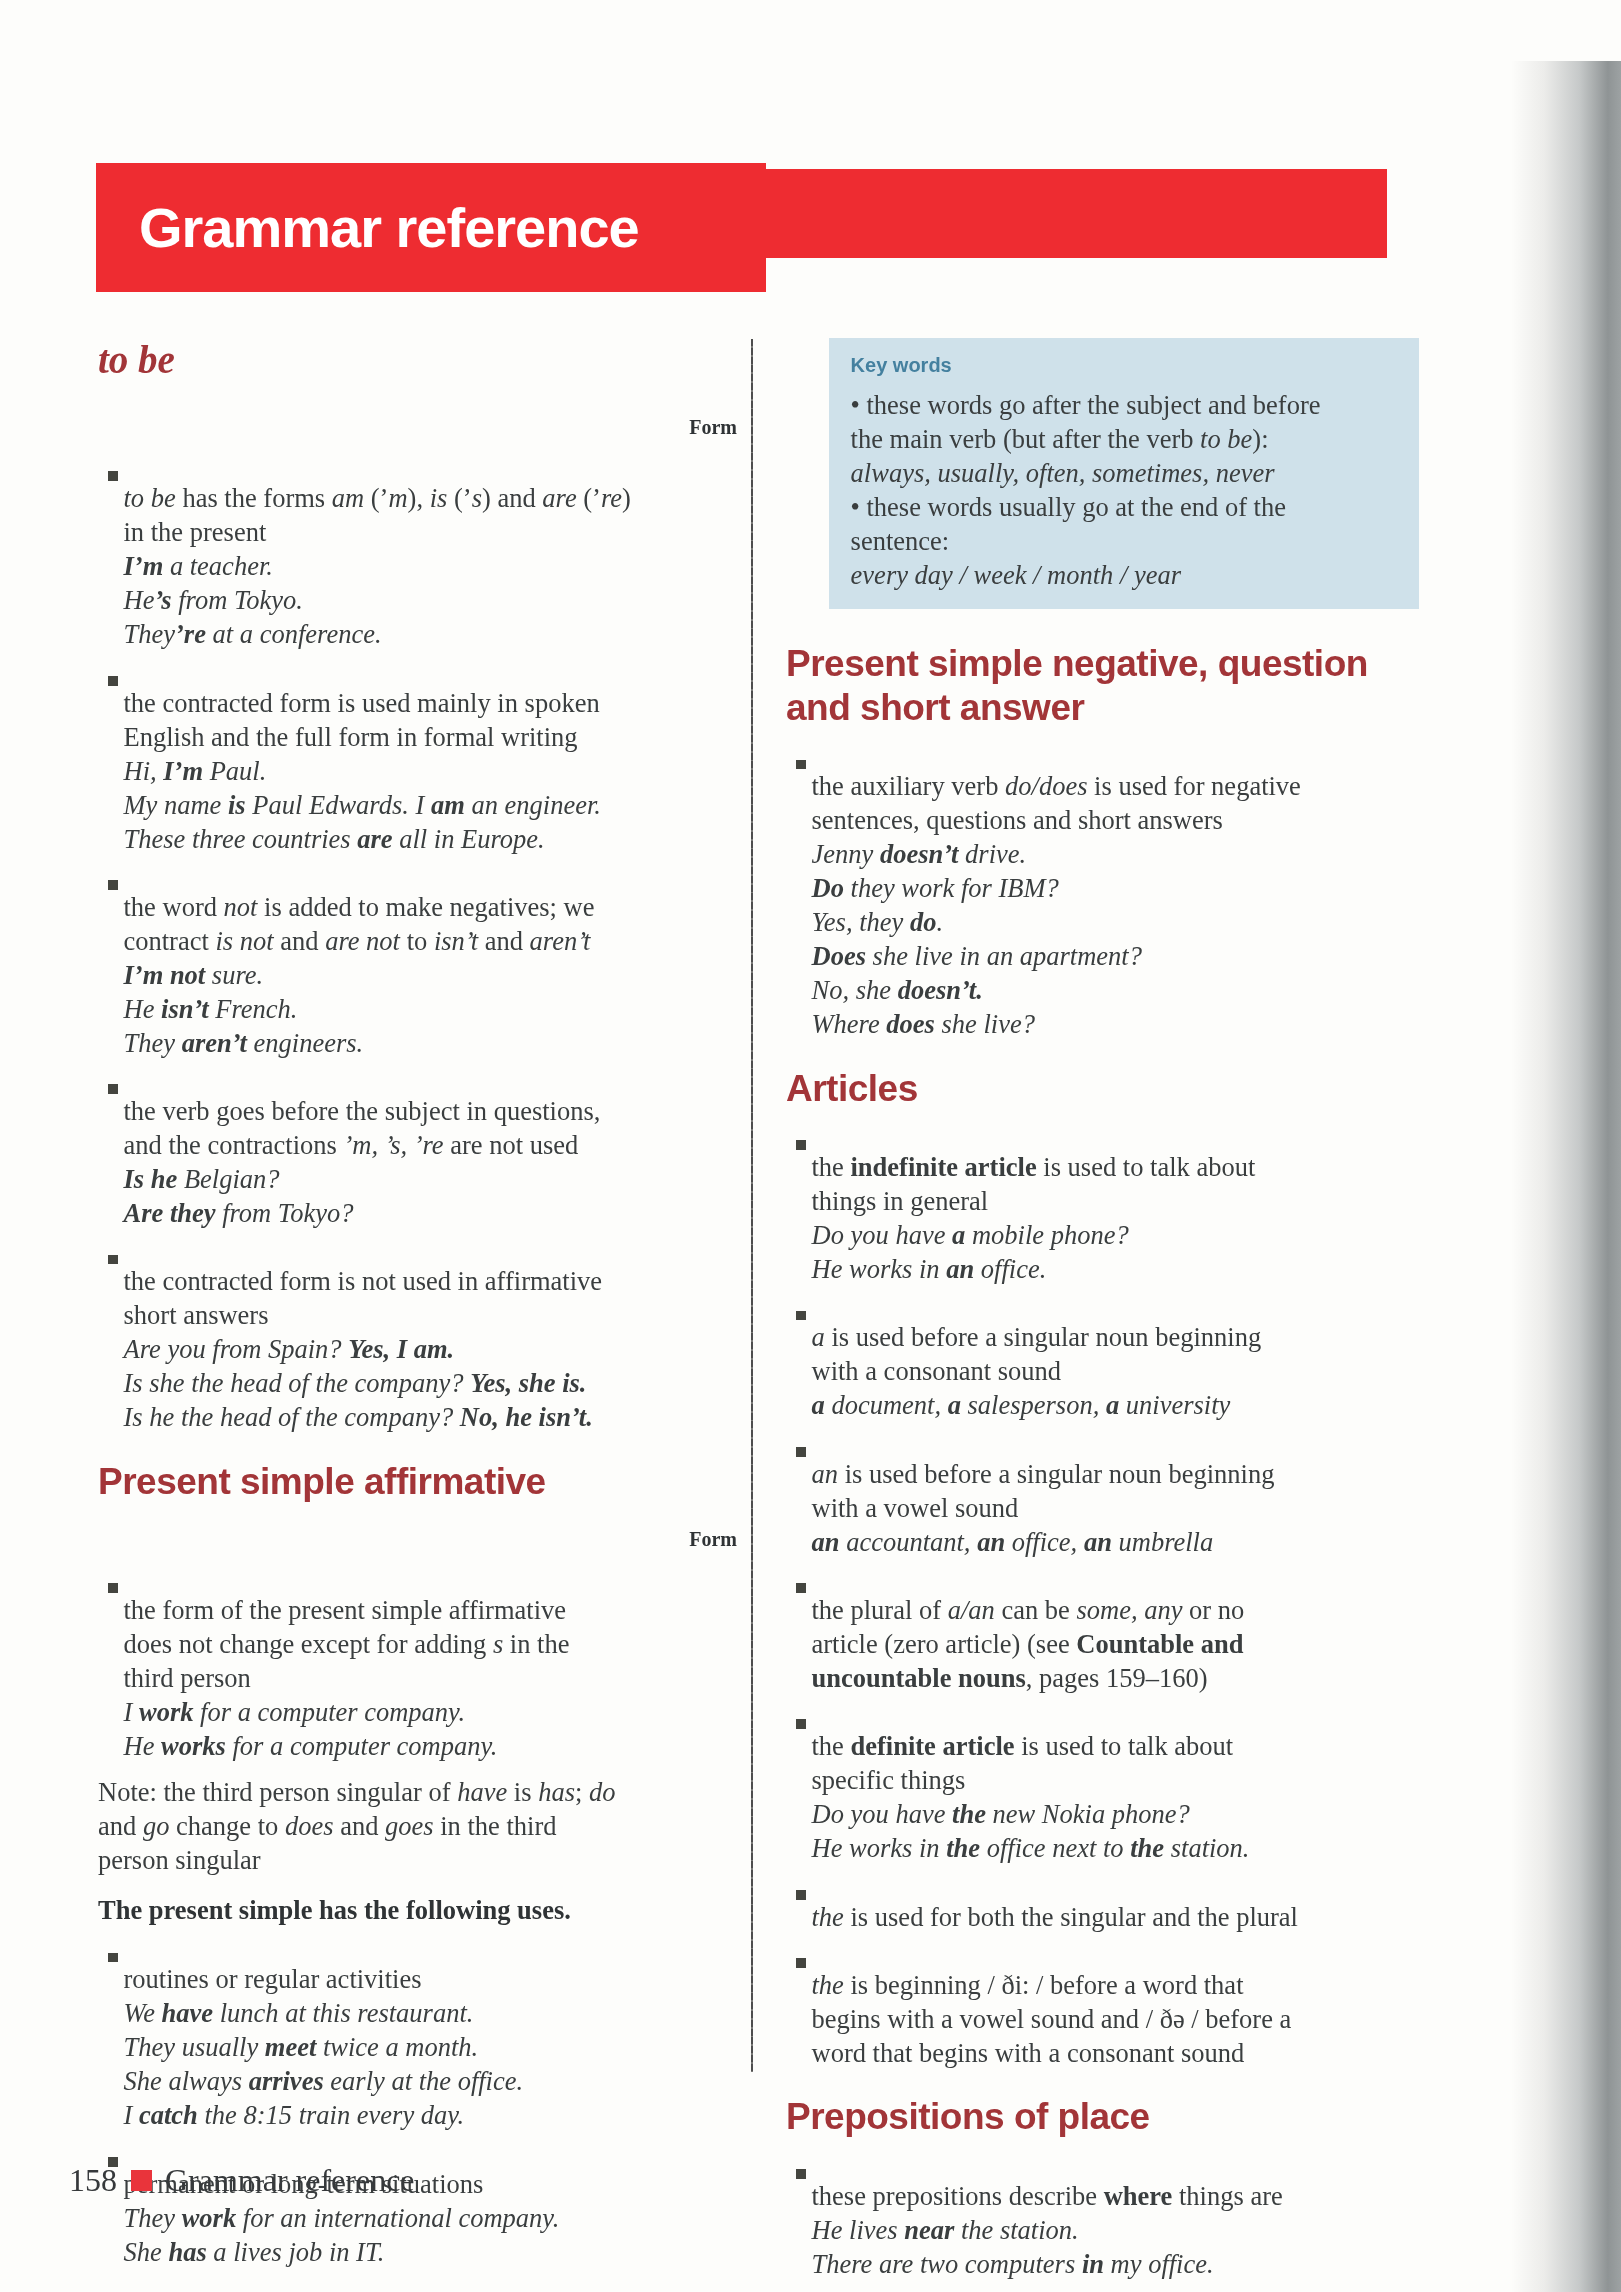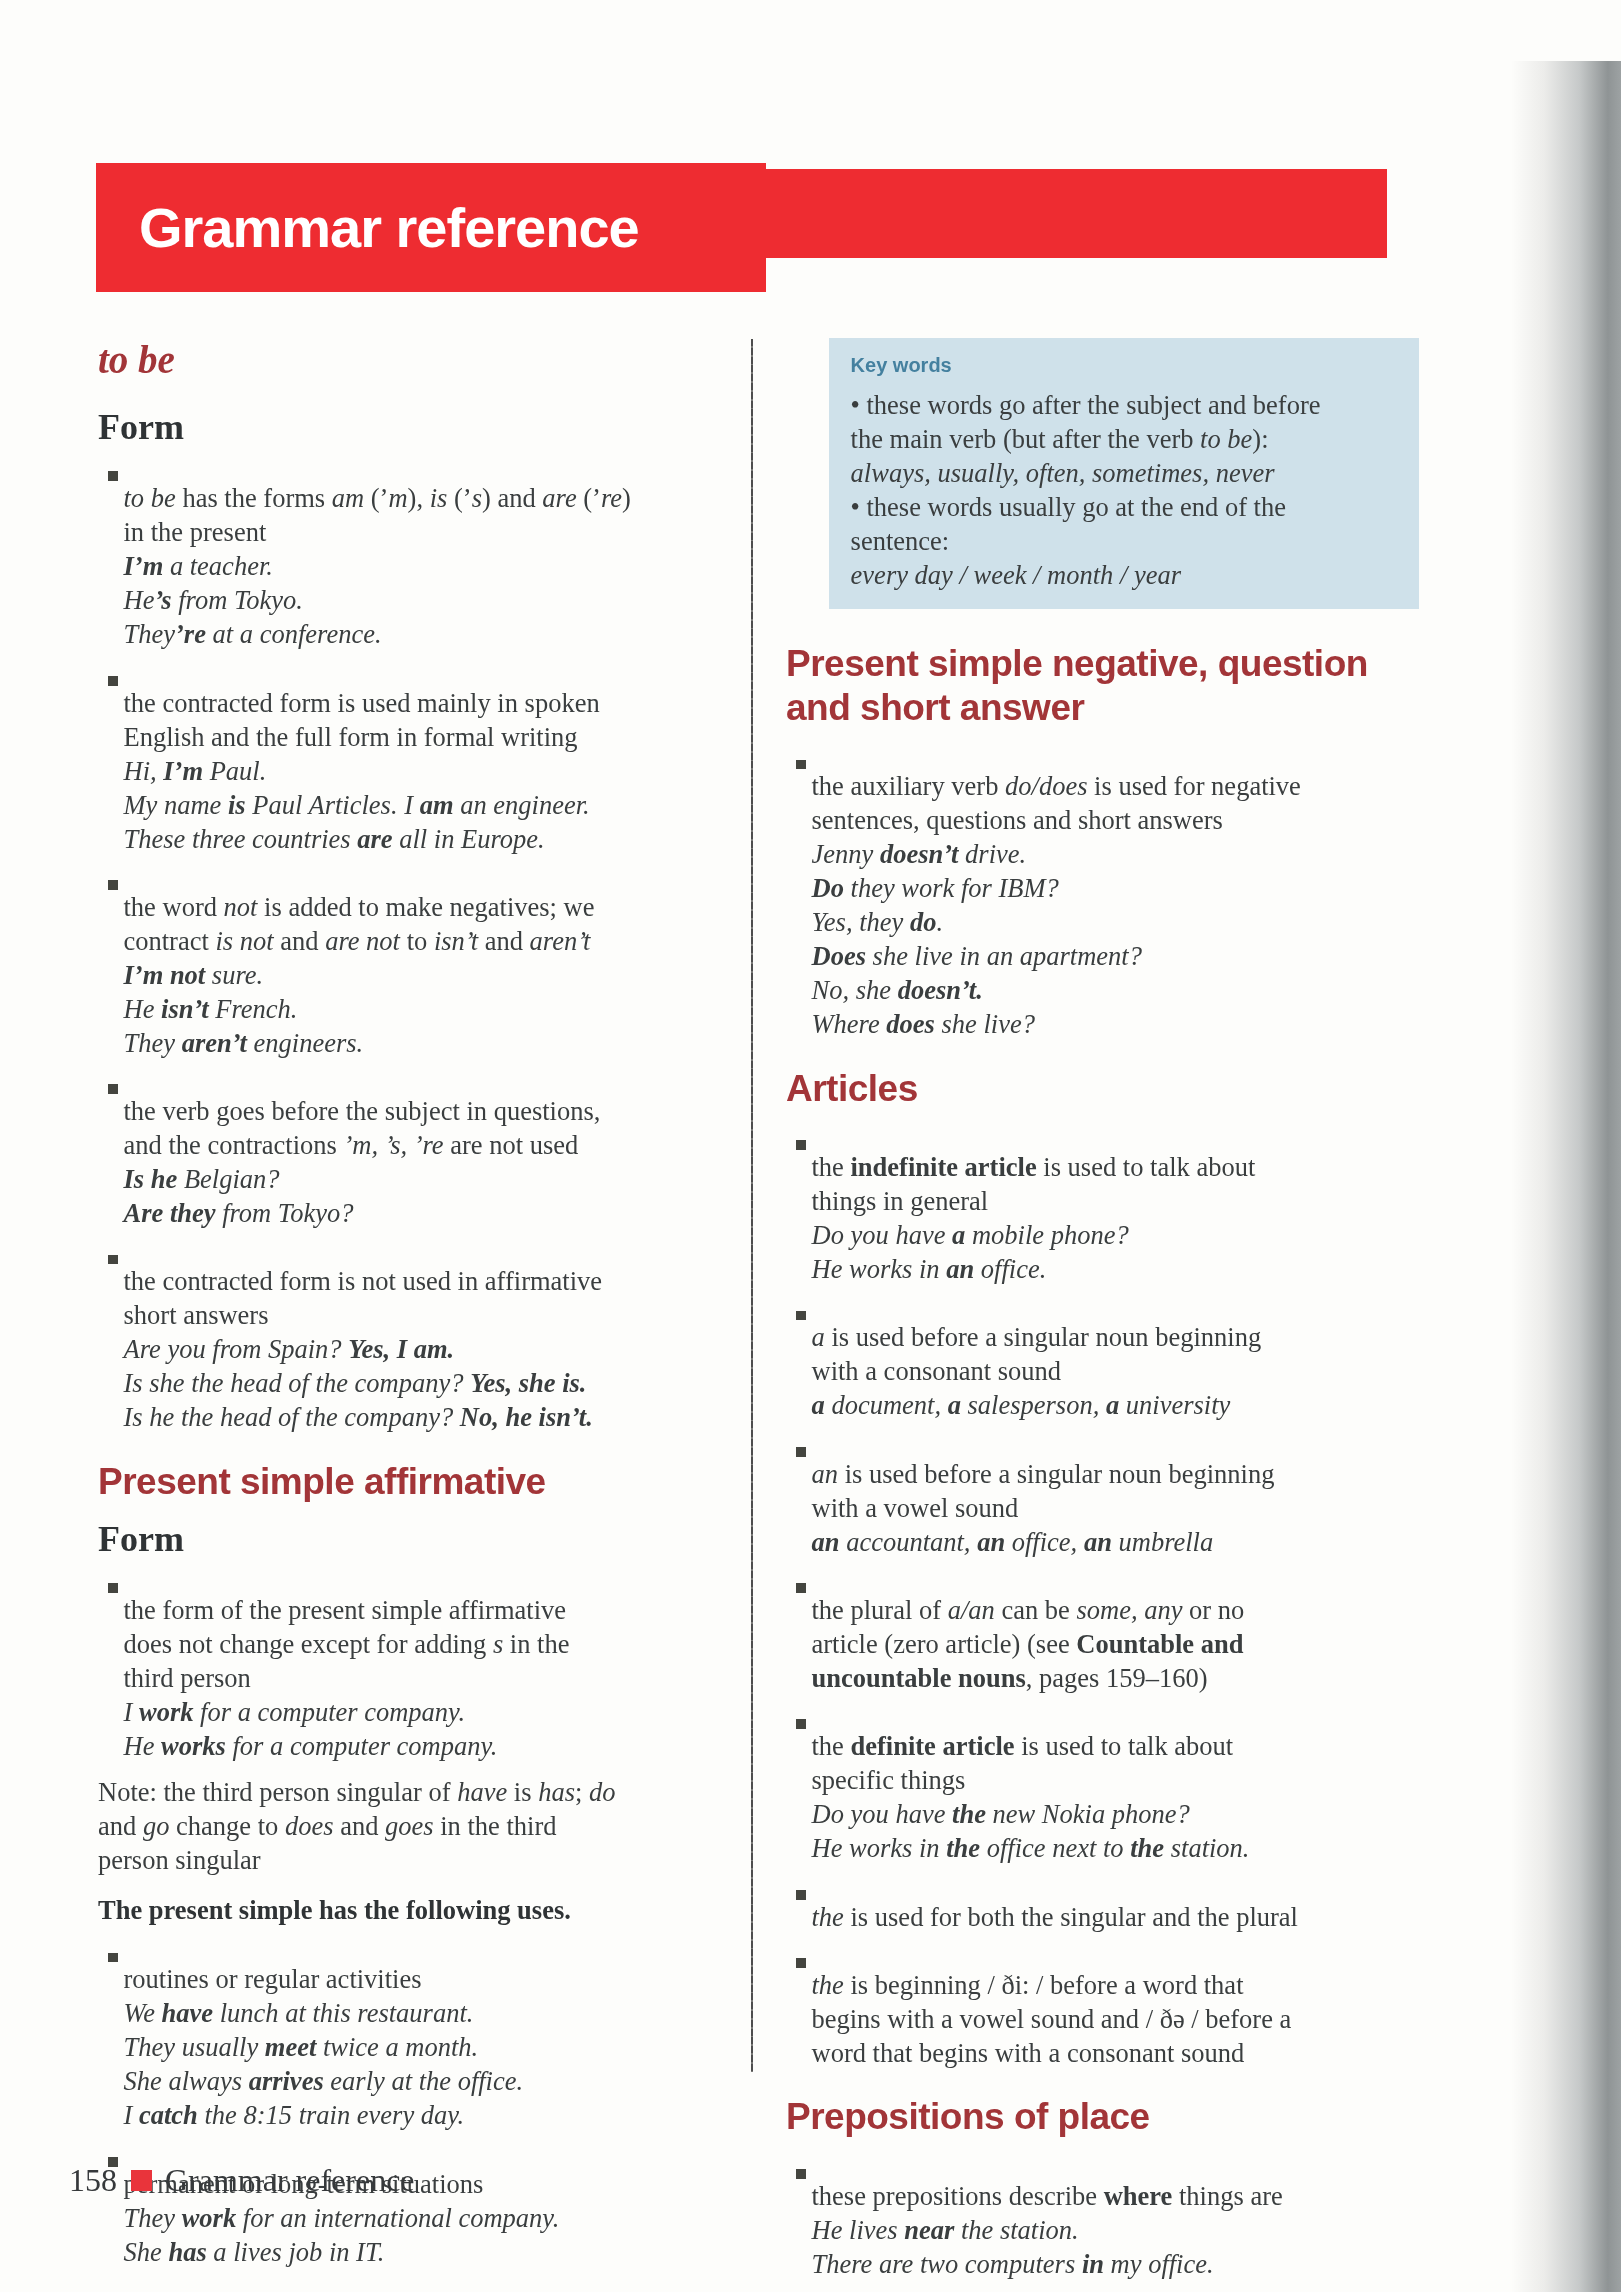--- a/index.html
+++ b/index.html
@@ -36,21 +36,21 @@
   
   .h-italic{
     font-family:"Liberation Serif",serif;font-style:italic;font-weight:bold;
     color:#a23538;font-size:39px;line-height:43px;margin:0 0 29px 0;
   }
   .h-sans{
     font-family:"Liberation Sans",sans-serif;font-weight:bold;color:#a23538;
     font-size:37px;line-height:44px;margin:25.5px 0 17.6px 0;white-space:pre-line;
     letter-spacing:-0.5px;
   }
-  .h-form{font-weight:bold;font-size:36px;margin:0 0 15.7px 0;color:#2f3335;}
+  .h-form{font-weight:bold;font-size:20px;margin:0 0 15.7px 0;color:#2f3335;text-align:right;}
   .bullet{display:flex;margin-bottom:12.7px;flex-direction:column;}
   .bullet .marker{flex:0 0 auto;width:9.8px;height:9.8px;background:#44453f;margin:11.8px 0 0 9.8px;}
   .bullet .content{margin-left:25.5px;}
   .para{margin-bottom:11.8px;}
   .para-bold{font-weight:bold;margin:15.7px 0 13.7px 0;color:#2f3335;}
   .it{font-style:italic}
   .bd{font-weight:bold}
   .line{min-height:34px;}
   
   .kw{
@@ -96,21 +96,21 @@
           <div class="line"><span class="it">He</span><span class="bd it">’s</span><span class="it"> from Tokyo.</span></div>
           <div class="line"><span class="it">They</span><span class="bd it">’re</span><span class="it"> at a conference.</span></div>
         </div>
       </div>
       <div class="bullet">
         <span class="marker"></span>
         <div class="content">
           <div class="line"><span>the contracted form is used mainly in spoken</span></div>
           <div class="line"><span>English and the full form in formal writing</span></div>
           <div class="line"><span class="it">Hi, </span><span class="bd it">I’m</span><span class="it"> Paul.</span></div>
-          <div class="line"><span class="it">My name </span><span class="bd it">is</span><span class="it"> Paul Articles. I </span><span class="bd it">am</span><span class="it"> an engineer.</span></div>
+          <div class="line"><span class="it">My name </span><span class="bd it">is</span><span class="it"> Paul Edwards. I </span><span class="bd it">am</span><span class="it"> an engineer.</span></div>
           <div class="line"><span class="it">These three countries </span><span class="bd it">are</span><span class="it"> all in Europe.</span></div>
         </div>
       </div>
       <div class="bullet">
         <span class="marker"></span>
         <div class="content">
           <div class="line"><span>the word </span><span class="it">not</span><span> is added to make negatives; we</span></div>
           <div class="line"><span>contract </span><span class="it">is not</span><span> and </span><span class="it">are not</span><span> to </span><span class="it">isn’t</span><span> and </span><span class="it">aren’t</span></div>
           <div class="line"><span class="bd it">I’m not</span><span class="it"> sure.</span></div>
           <div class="line"><span class="it">He </span><span class="bd it">isn’t</span><span class="it"> French.</span></div>

